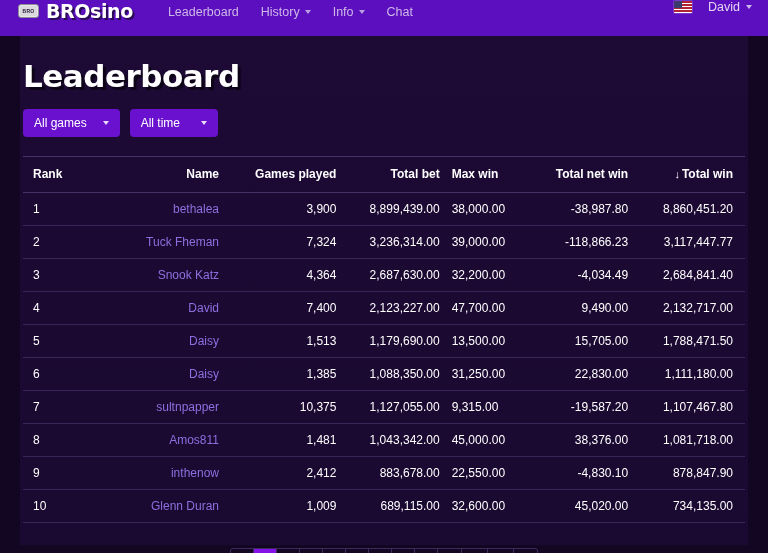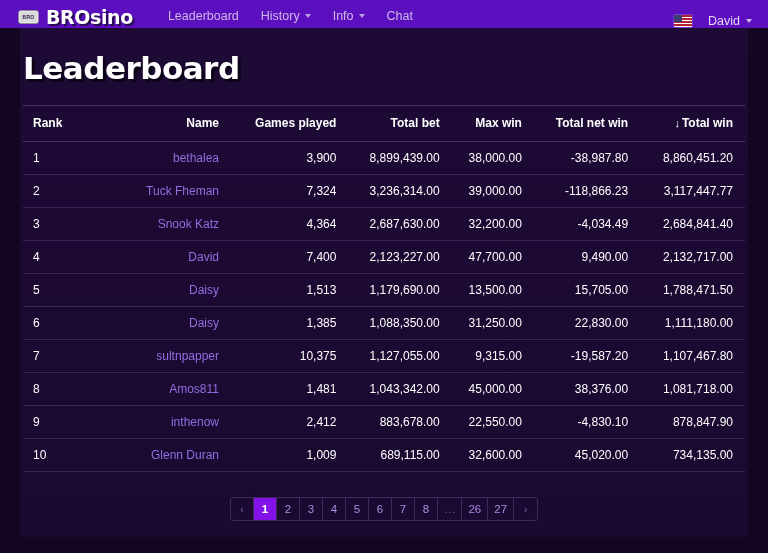--- a/index.html
+++ b/index.html
@@ -13,24 +13,24 @@
   body {
     background: #120622;
     font-family: "Liberation Sans", sans-serif;
     font-size: 13px;
     color: #ffffff;
     -webkit-font-smoothing: antialiased;
   }
 
   
   .navbar {
-    height: 28px;
+    height: 36px;
     background: #5b0fbe;
     display: flex;
-    align-items: flex-end;
+    align-items: flex-start;
     padding: 0 16px 0 18px;
     position: relative;
     z-index: 5;
   }
 
   .brand {
     display: flex;
     align-items: center;
     gap: 7px;
     margin-right: 24px;
@@ -191,21 +191,21 @@
     border-bottom: 1px solid #3a2656;
     white-space: nowrap;
   }
 
   tbody tr:last-child td { border-bottom: 1px solid #3a2656; }
 
   .c-rank  { width: 52px;  text-align: left;  padding-left: 10px !important; }
   .c-name  { width: 150px; text-align: right;  padding-left: 12px !important; }
   .c-games { text-align: right; }
   .c-bet   { text-align: right; }
-  .c-max   { text-align: right; margin-top: 23px; }
+  .c-max   { text-align: left; margin-top: 23px; }
   .c-net   { text-align: right; }
   .c-total { text-align: right; padding-right: 12px !important; }
 
   .player-link {
     color: #8f6fe0;
     text-decoration: none;
     cursor: pointer;
   }
 
   .sort-arrow { font-size: 11px; margin-right: 2px; }
@@ -291,20 +291,30 @@
       <span class="caret"></span>
     </div>
   </div>
 </div>
 
 <div class="page">
   <div class="content-card">
 
     <div class="page-title">Leaderboard</div>
 
+    <div class="filters">
+      <button class="filter-btn">
+        <span>All games</span>
+        <span class="caret"></span>
+      </button>
+      <button class="filter-btn">
+        <span>All time</span>
+        <span class="caret"></span>
+      </button>
+    </div>
 
     <div class="table-wrap">
       <table>
         <thead>
           <tr>
             <th class="c-rank">Rank</th>
             <th class="c-name">Name</th>
             <th class="c-games">Games played</th>
             <th class="c-bet">Total bet</th>
             <th class="c-max">Max win</th>

